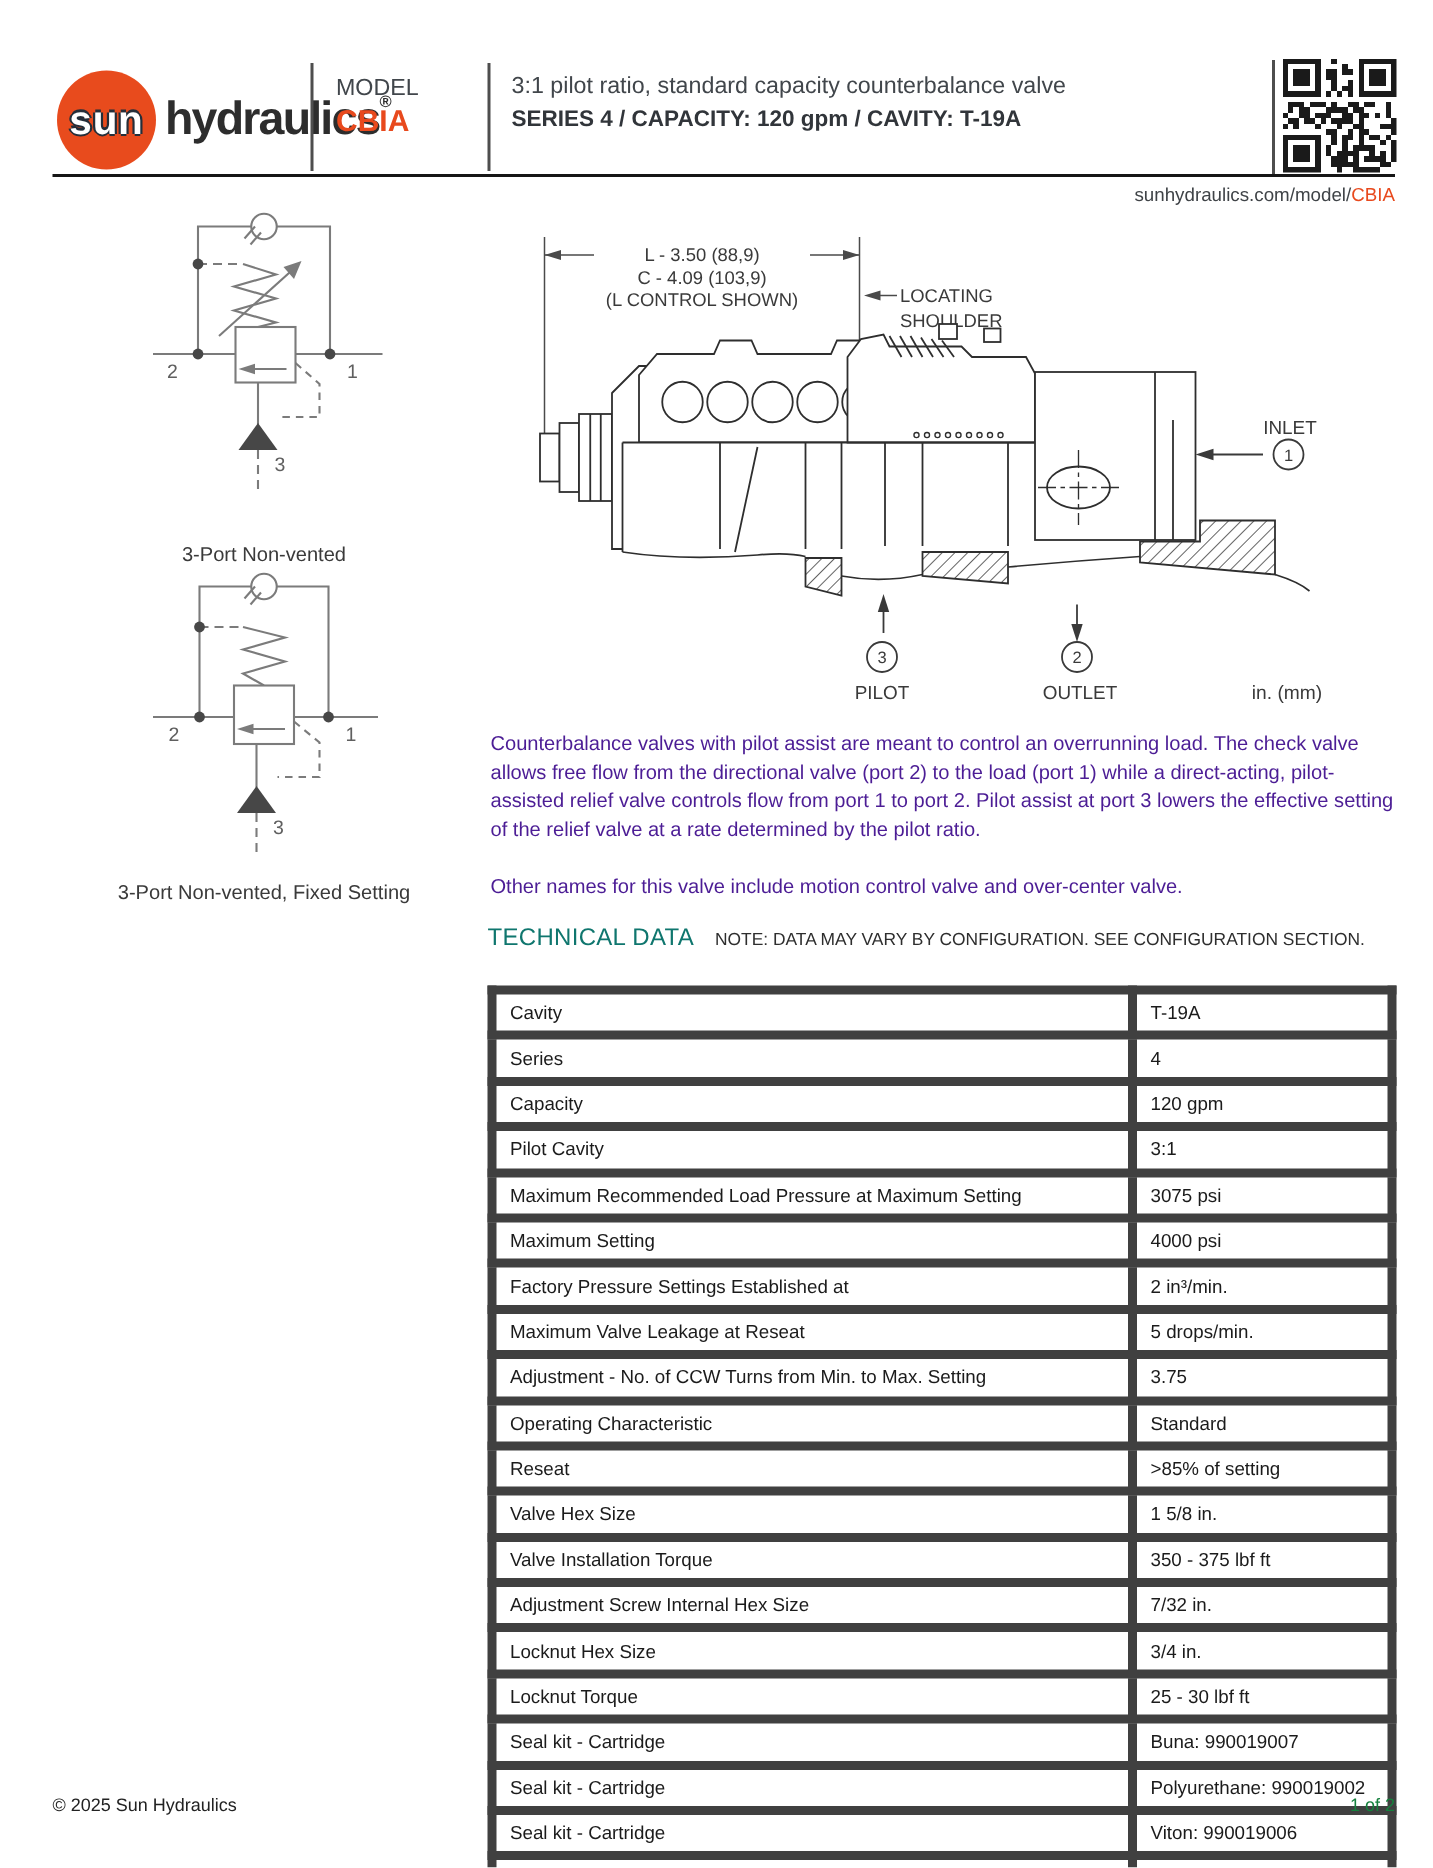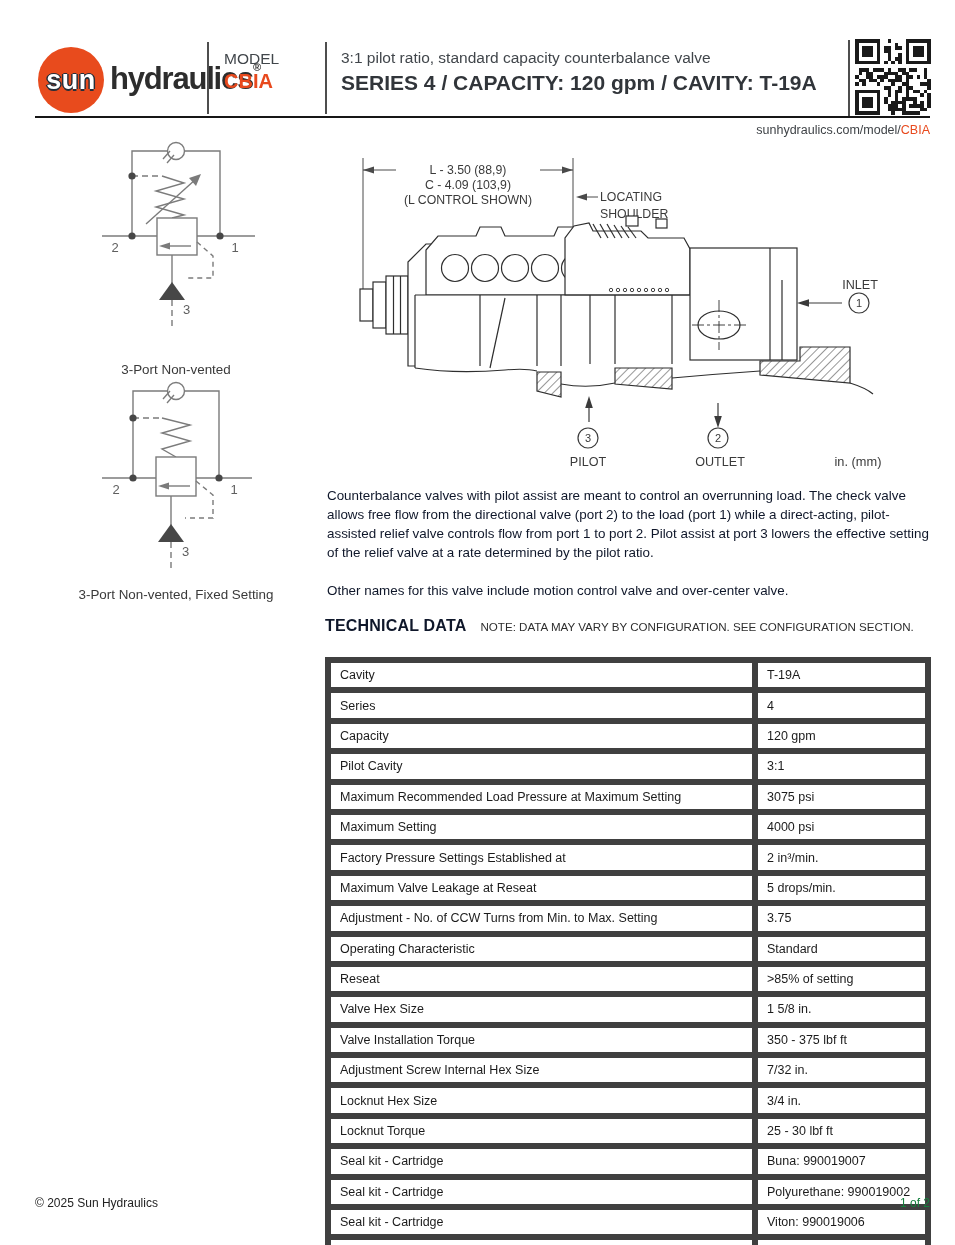--- a/index.html
+++ b/index.html
@@ -10,31 +10,31 @@
   .logo-circle{position:absolute;left:38px;top:47px;width:66px;height:66px;border-radius:50%;
                background:#e84b1d;display:flex;align-items:center;justify-content:center;}
   .logo-sun{font-size:27px;font-weight:bold;color:#fff;letter-spacing:.5px;
             text-shadow:-1.5px 0 #252e39,1.5px 0 #252e39,0 -1.5px #252e39,0 1.5px #252e39;}
   .logo-word{position:absolute;left:110px;top:61px;font-size:31px;font-weight:bold;color:#2d2d2d;letter-spacing:-1.2px;}
   .logo-word sup{font-size:11px;vertical-align:18px;letter-spacing:0;}
   .vline{position:absolute;width:1.5px;background:#4e4e4e;}
   .model-label{position:absolute;left:224px;top:50px;font-size:15.5px;color:#41464b;}
   .model-value{position:absolute;left:224px;top:70px;font-size:20px;font-weight:bold;color:#e8491d;}
   .title1{position:absolute;left:341px;top:49px;font-size:15.5px;color:#41464b;}
-  .title2{position:absolute;left:341px;top:71px;font-size:21px;font-weight:bold;color:#31353a;}
+  .title2{position:absolute;left:341px;top:71px;font-size:15px;font-weight:bold;color:#31353a;}
   .header-rule{position:absolute;left:35px;top:116px;width:895px;height:2px;background:#161616;}
   .url-line{position:absolute;left:560px;top:123px;width:370px;text-align:right;font-size:12.5px;color:#3f4347;}
   .url-line .model{color:#e8491d;}
   .qr{position:absolute;left:855px;top:39px;width:76px;height:76px;}
   
   .schem-cap{position:absolute;font-size:13.4px;color:#3a3a3a;text-align:center;margin-top:28px;}
   
-  .para{position:absolute;left:327px;width:606px;font-size:13.4px;line-height:1.43;color:#0f172a;}
+  .para{position:absolute;left:327px;width:606px;font-size:13.4px;line-height:1.43;color:#4c1d95;}
   .tech-head{position:absolute;left:325px;top:617px;display:flex;align-items:baseline;gap:14px;width:610px;}
-  .tech-title{font-size:16px;font-weight:bold;color:#0f172a;letter-spacing:.2px;}
+  .tech-title{font-size:16px;font-weight:normal;color:#0f766e;letter-spacing:.2px;}
   .tech-note{font-size:11.6px;color:#2e2e2e;}
   
   table.tech{position:absolute;left:325px;top:657px;width:606px;border-collapse:collapse;table-layout:fixed;}
   table.tech td{border:6px solid #404040;height:24.4px;padding:0 6px 0 9px;font-size:12.5px;color:#1b1b1b;
                 white-space:nowrap;overflow:hidden;}
   table.tech td.lbl{width:406px;}
   
   .foot-left{position:absolute;left:35px;top:1196px;font-size:12px;color:#222;}
   .foot-right{position:absolute;left:700px;top:1196px;width:230px;text-align:right;font-size:12px;color:#15803d;}
   svg text{font-family:"Liberation Sans",sans-serif;}

